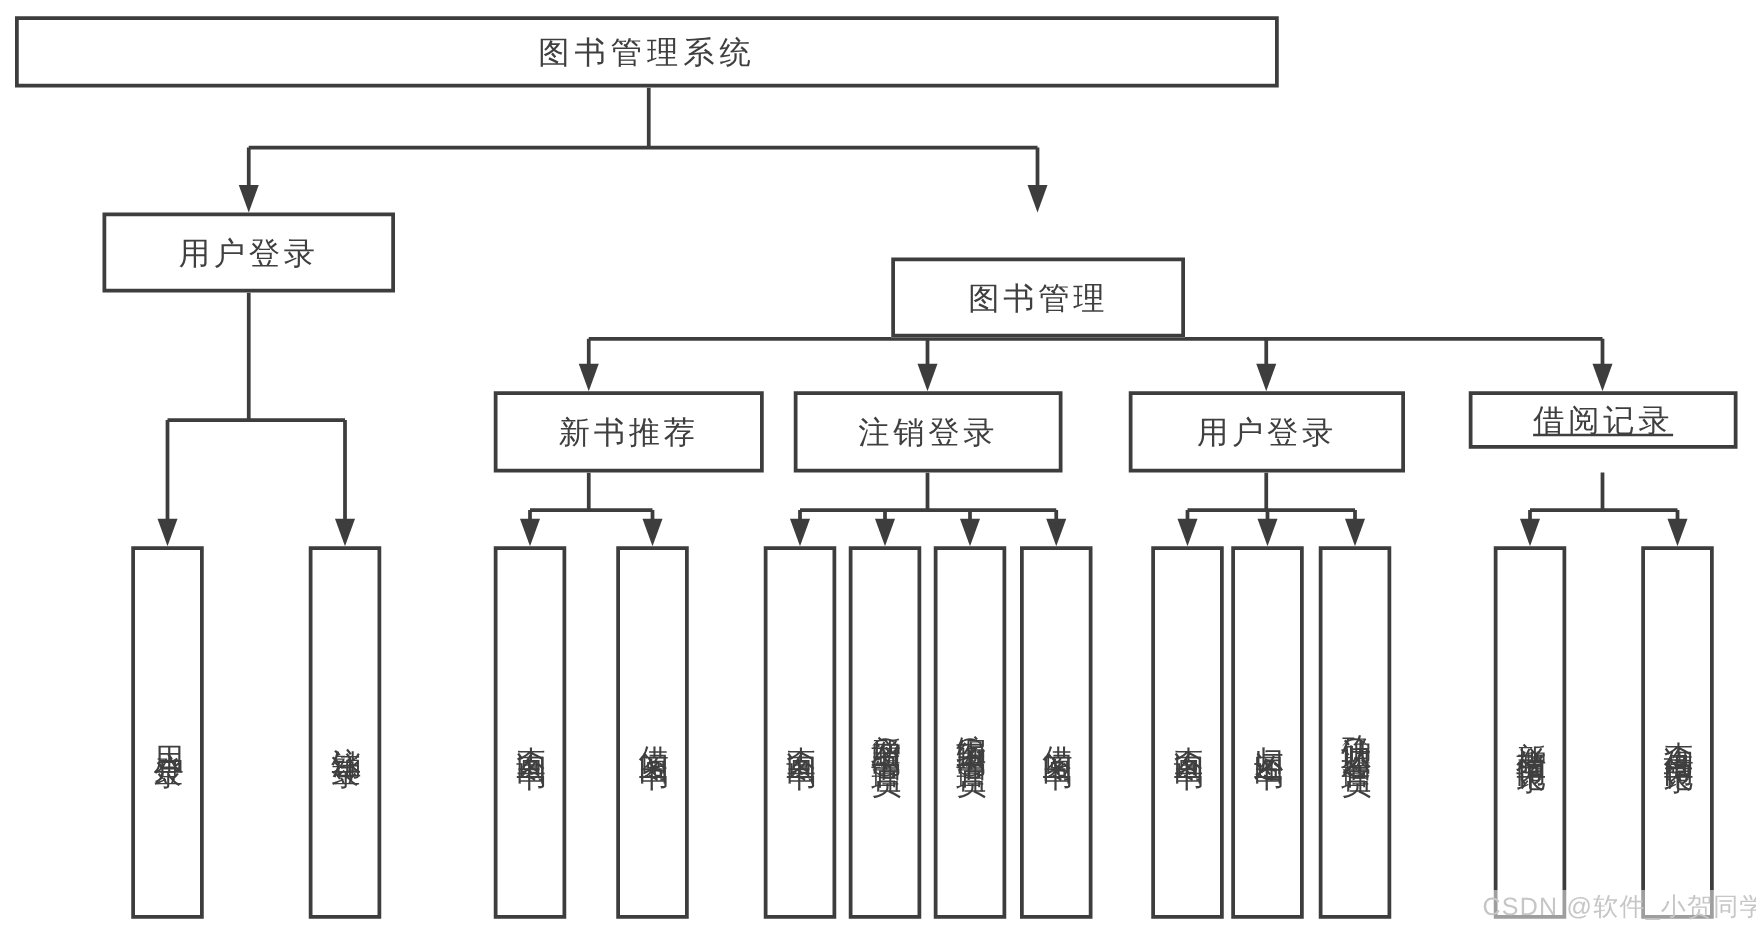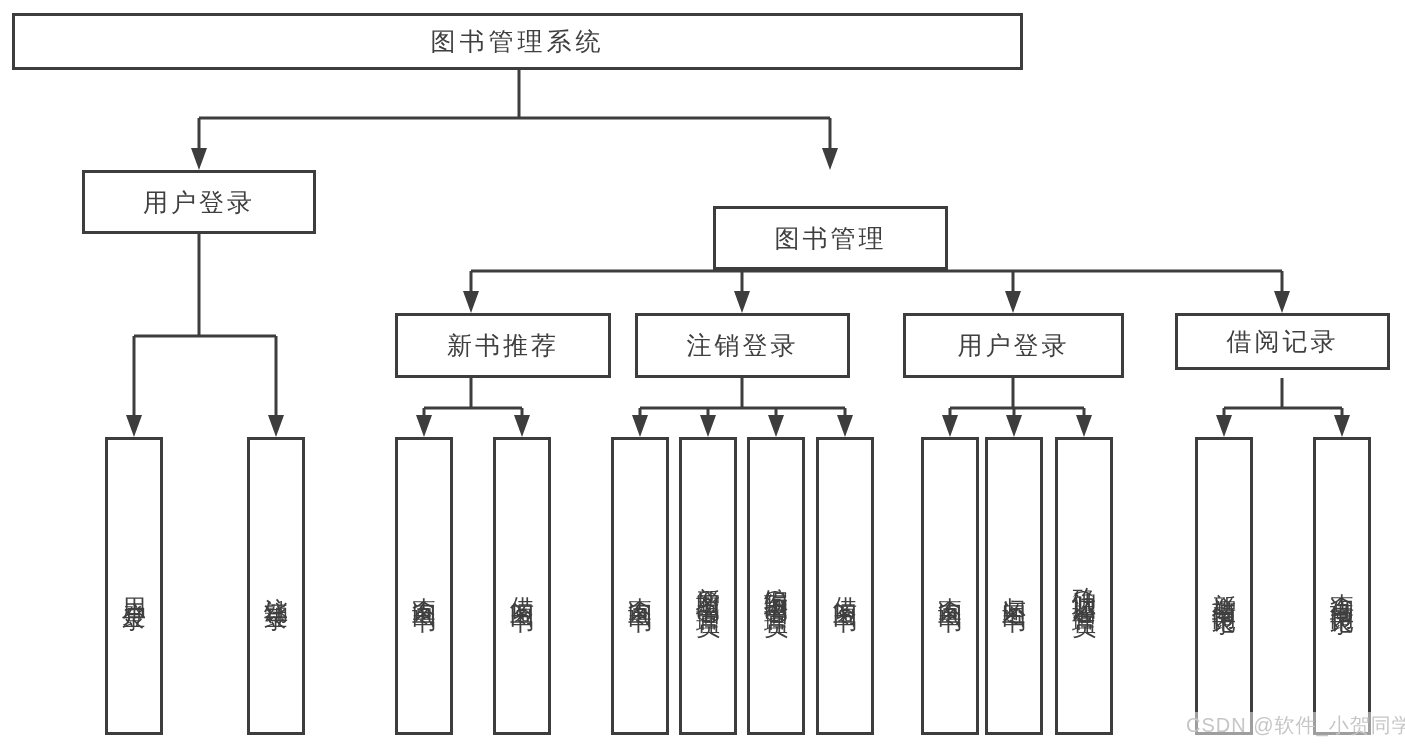--- a/index.html
+++ b/index.html
@@ -122,21 +122,21 @@
   </svg>
 
   <div class="box lvl1" style="left:12px; top:13px; width:1011px; height:57px;">图书管理系统</div>
 
   <div class="box" style="left:82px; top:170px; width:234px; height:64px;">用户登录</div>
   <div class="box" style="left:713px; top:170px; width:235px; height:64px;margin-top:36px;">图书管理</div>
 
   <div class="box" style="left:363px; top:313px; width:216px; height:65px;margin-left:32px;">新书推荐</div>
   <div class="box" style="left:635px; top:313px; width:215px; height:65px;">注销登录</div>
   <div class="box" style="left:903px; top:313px; width:221px; height:65px;">用户登录</div>
-  <div class="box" style="left:1175px; top:313px; width:215px; height:57px;">借阅记录</div>
+  <div class="box" style="left:1175px; top:313px; width:215px; height:46px;text-decoration:underline;">借阅记录</div>
 
   <div class="box leaf" style="left:105px; top:437px; width:58px; height:298px;">用户登录</div>
   <div class="box leaf" style="left:247px; top:437px; width:58px; height:298px;">注销登录</div>
 
   <div class="box leaf" style="left:395px; top:437px; width:58px; height:298px;">查询图书</div>
   <div class="box leaf" style="left:493px; top:437px; width:58px; height:298px;">借阅图书</div>
 
   <div class="box leaf" style="left:611px; top:437px; width:58px; height:298px;">查询图书</div>
   <div class="box leaf" style="left:679px; top:437px; width:58px; height:298px;">新增图书（管理员）</div>
   <div class="box leaf" style="left:747px; top:437px; width:58px; height:298px;">编辑图书（管理员）</div>

